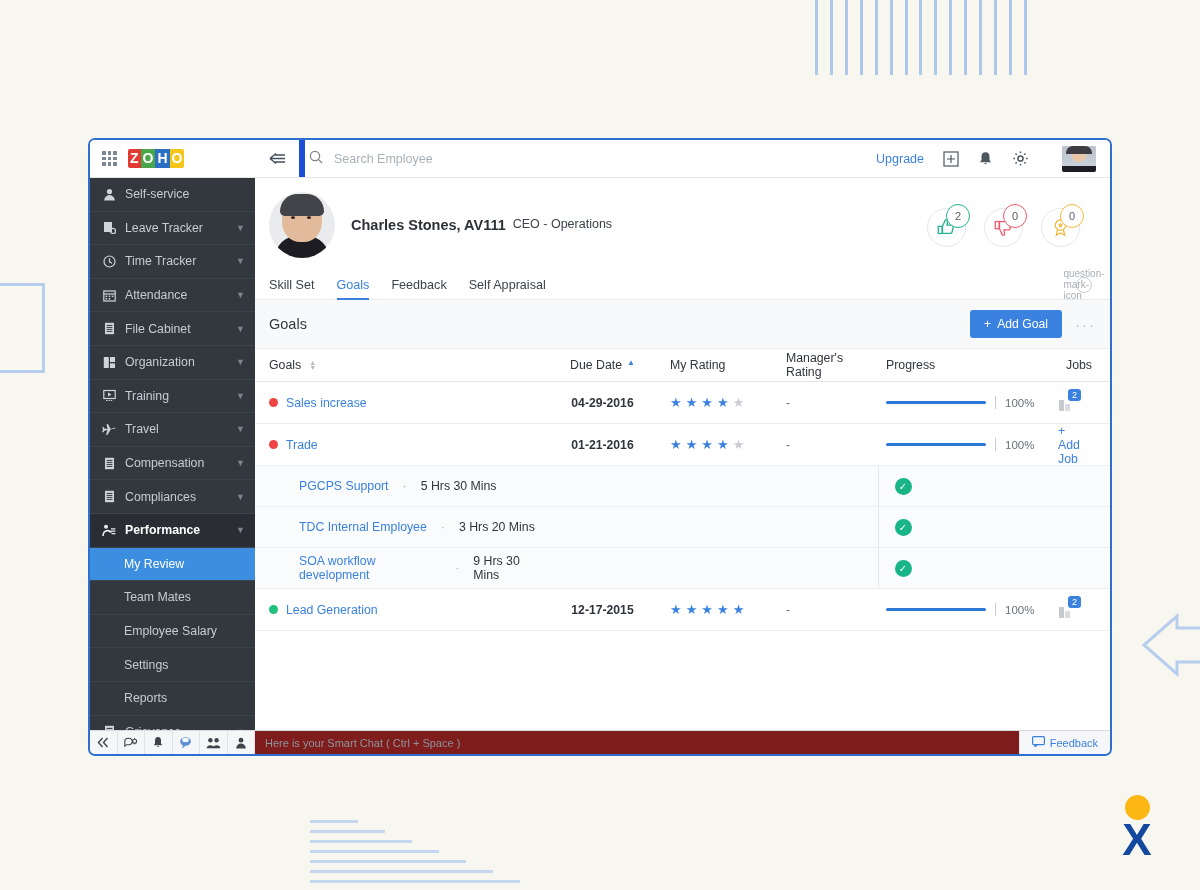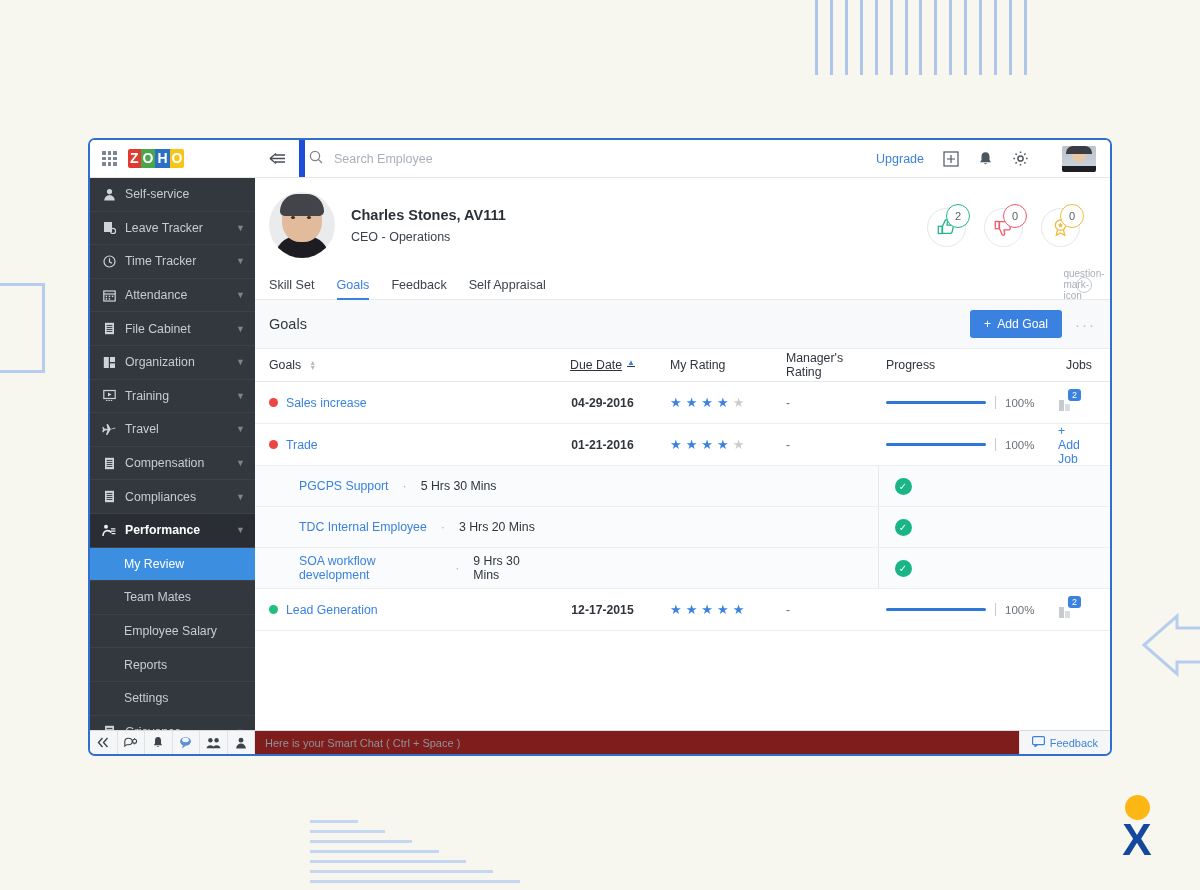--- a/index.html
+++ b/index.html
@@ -81,21 +81,21 @@
   #content { flex: 1; display: flex; flex-direction: column; min-width: 0; background: #fff; }
 
   
   #profile { display: flex; align-items: center; padding: 14px 18px 12px 14px; gap: 16px; }
   #profile-photo { width: 66px; height: 66px; border-radius: 50%; overflow: hidden; background: #e9ebed; position: relative; flex: 0 0 66px; }
   #profile-photo .p-face { position: absolute; left: 13px; top: 6px; width: 40px; height: 44px; border-radius: 50% 50% 45% 45%; background: #e2bb9c; }
   #profile-photo .p-hair { position: absolute; left: 11px; top: 2px; width: 44px; height: 22px; border-radius: 22px 22px 6px 6px; background: #43434a; }
   #profile-photo .p-body { position: absolute; left: 6px; bottom: 0; width: 54px; height: 22px; border-radius: 22px 22px 0 0; background: #1c1c22; }
   #profile-photo .p-eye { position: absolute; width: 4px; height: 3px; border-radius: 50%; background: #3a2c22; top: 24px; }
   #profile-photo .p-eye.l { left: 22px; } #profile-photo .p-eye.r { left: 38px; }
-  .p-text { flex: 1; display: flex; flex-direction: column; gap: 7px; }
+  .p-text { flex: 1; display: flex; flex-direction: row; gap: 7px; }
   .p-name { font-size: 14.5px; font-weight: bold; color: #2c3138; }
   .p-role { font-size: 12.5px; color: #3c434b; }
   .p-mail { font-size: 12.5px; color: #3c434b; }
   .badges { display: flex; gap: 14px; align-items: center; padding-right: 8px; }
   .badge { position: relative; width: 43px; height: 43px; cursor: pointer; }
   .badge .ring { position: absolute; left: 0; bottom: 0; width: 39px; height: 39px; border-radius: 50%; border: 1px solid #e4e6e8; display: flex; align-items: center; justify-content: center; }
   .badge .cnt { position: absolute; right: 0; top: 0; width: 24px; height: 24px; border-radius: 50%; background: #fff; border: 1.5px solid; display: flex; align-items: center; justify-content: center; font-size: 11px; color: #5a6068; }
 
   
   #tabs { display: flex; align-items: center; gap: 22px; padding: 0 18px 0 14px; border-bottom: 1px solid #e9e9e9; height: 30px; }
@@ -113,21 +113,21 @@
   
   #table { flex: 1; display: flex; flex-direction: column; min-height: 0; }
   .row { display: flex; align-items: center; border-bottom: 1px solid #eceef0; font-size: 12.3px; }
   #thead { height: 33px; color: #2f353c; border-bottom: 1px solid #e4e6e8; }
   .c-goal { width: 290px; flex: 0 0 290px; padding-left: 14px; display: flex; align-items: center; gap: 8px; }
   .c-due { width: 115px; flex: 0 0 115px; text-align: center; }
   .c-rate { width: 118px; flex: 0 0 118px; padding-left: 10px; }
   .c-mrate { width: 100px; flex: 0 0 100px; padding-left: 8px; }
   .c-prog { width: 160px; flex: 0 0 160px; display: flex; align-items: center; gap: 9px; padding-left: 8px; }
   .c-jobs { flex: 1; display: flex; align-items: center; padding-left: 20px; }
-  #thead .c-due { display: flex; align-items: flex-start; justify-content: center; gap: 5px; text-decoration: underline; }
+  #thead .c-due { display: flex; align-items: flex-start; justify-content: center; gap: 5px; }
   #thead .c-jobs { justify-content: flex-start; padding-left: 28px; }
   .sort-arrows { display: flex; flex-direction: column; line-height: 5px; color: #b5bbc2; font-size: 7px; }
   .sort-up { color: #3b82e0; font-size: 8px; }
 
   .goalrow { height: 42px; }
   .dot { width: 9px; height: 9px; border-radius: 50%; flex: 0 0 9px; }
   .goal-link { color: #3b82e0; cursor: pointer; }
   .due-txt { color: #2f353c; font-weight: bold; font-size: 12.2px; }
   .stars { display: flex; gap: 4px; font-size: 13px; }
   .star-on { color: #3b82e0; } .star-off { color: #c9cdd2; }
@@ -398,24 +398,24 @@
         <div class="side-sub active">
           <span>My Review</span>
         </div>
         <div class="side-sub">
           <span>Team Mates</span>
         </div>
         <div class="side-sub">
           <span>Employee Salary</span>
         </div>
         <div class="side-sub">
+          <span>Settings</span>
+        </div>
+        <div class="side-sub">
           <span>Reports</span>
-        </div>
-        <div class="side-sub">
-          <span>Settings</span>
         </div>
         <div class="side-item">
           <span class="si-icon">
             <svg width="13" height="13" viewBox="0 0 13 13">
               <rect x="2" y="0.8" width="9" height="11.4" fill="#cfd4d9"></rect>
               <g stroke="#33383f" stroke-width="1">
                 <path d="M3.6 3.4 H9.4 M3.6 5.4 H9.4 M3.6 7.4 H9.4 M3.6 9.4 H9.4"></path>
               </g>
             </svg>
           </span>

